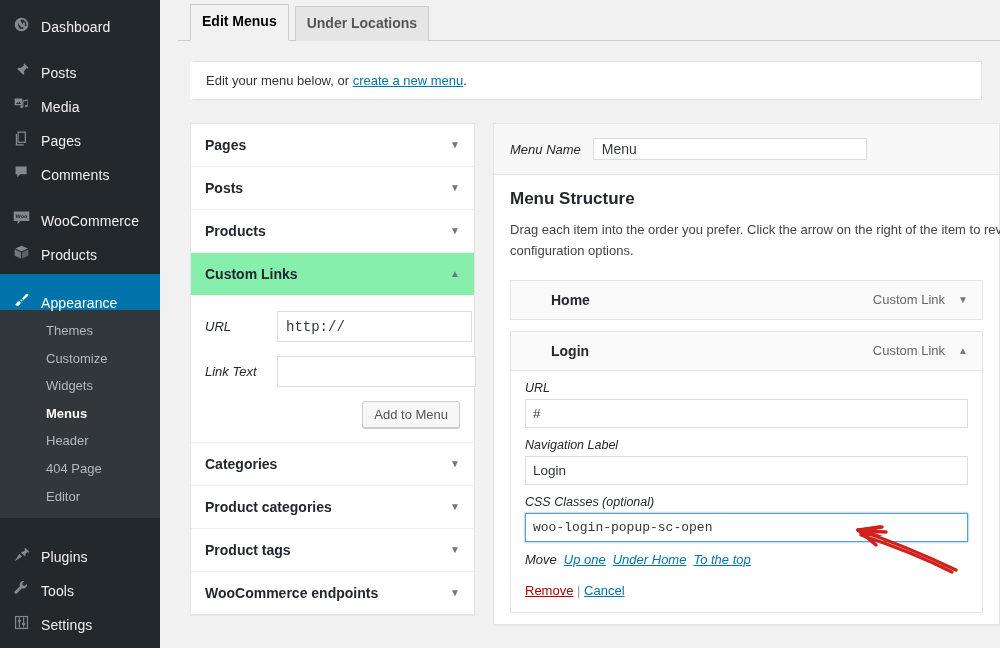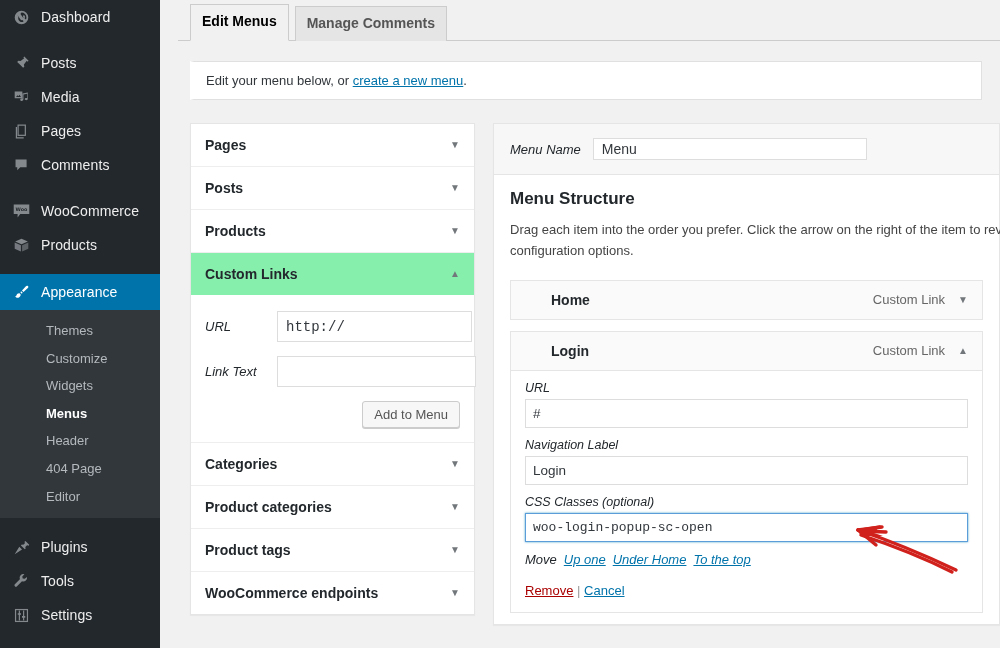--- a/index.html
+++ b/index.html
@@ -11,21 +11,21 @@
   }
   .screen { position: relative; width: 1000px; height: 648px; display: flex; }
 
   
   .adminmenu {
     width: 160px; flex: 0 0 160px; height: 648px;
     background: #23282d; color: #eee;
     font-size: 14px; position: relative;
   }
   .menu-top {
-    display: flex; align-items: center;
+    display: flex; align-items: flex-end;
     height: 34px; padding: 0 0 0 10px; color: #eee;
     cursor: pointer; position: relative;
   }
   .menu-top.first { margin-bottom: 12px; }
   .menu-top.sep-top { margin-top: 12px; }
   .menu-top .ico {
     width: 22px; height: 20px; flex: 0 0 22px;
     display: flex; align-items: center; justify-content: center;
     margin-right: 9px; opacity: .78;
   }
@@ -301,21 +301,21 @@
         </svg>
       </span>
       <span class="lbl">Settings</span>
     </div>
   </div>
 
   <div class="wrap">
 
     <div class="nav-tab-wrapper">
       <span class="nav-tab active">Edit Menus</span>
-      <span class="nav-tab">Manage Comments</span>
+      <span class="nav-tab">Under Locations</span>
     </div>
 
     <div class="notice">
       <span>Edit your menu below, or </span><a href="#">create a new menu</a><span>.</span>
     </div>
 
     <div class="columns">
 
       <div class="col-left">
         <div class="accordion">

